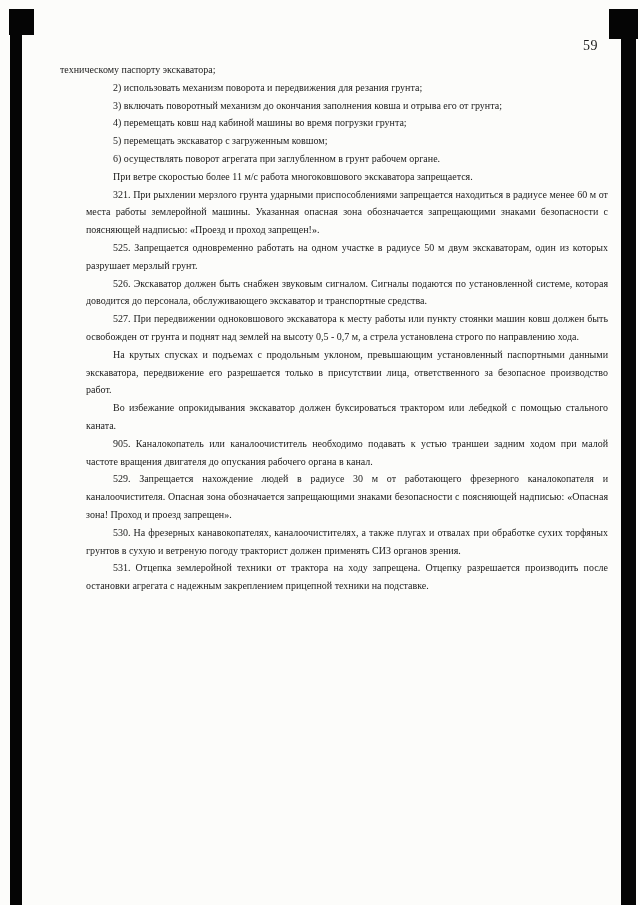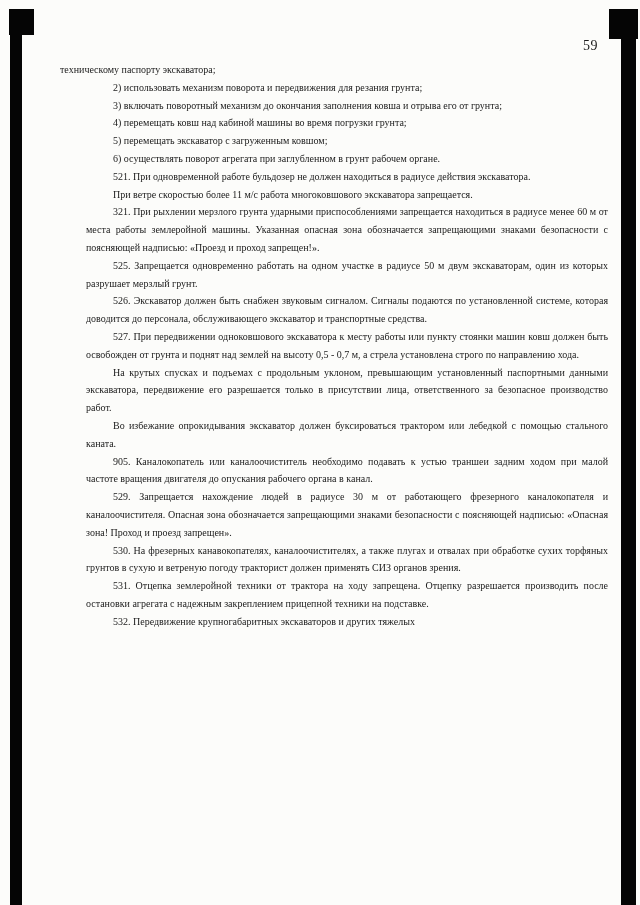--- a/index.html
+++ b/index.html
@@ -67,27 +67,25 @@
 
   <div class="page-number">59</div>
 
   <div class="body-text">
       <p class="para">техническому паспорту экскаватора;</p>
       <p class="para indent">2) использовать механизм поворота и передвижения для резания грунта;</p>
       <p class="para indent">3) включать поворотный механизм до окончания заполнения ковша и отрыва его от грунта;</p>
       <p class="para indent">4) перемещать ковш над кабиной машины во время погрузки грунта;</p>
       <p class="para indent">5) перемещать экскаватор с загруженным ковшом;</p>
       <p class="para indent">6) осуществлять поворот агрегата при заглубленном в грунт рабочем органе.</p>
-      <p class="para indent">521. При одновременной работе бульдозер не должен находиться в радиусе действия экскаватора.</p>
       <p class="para indent">При ветре скоростью более 11 м/с работа многоковшового экскаватора запрещается.</p>
       <p class="para indent">321. При рыхлении мерзлого грунта ударными приспособлениями запрещается находиться в радиусе менее 60 м от места работы землеройной машины. Указанная опасная зона обозначается запрещающими знаками безопасности с поясняющей надписью: «Проезд и проход запрещен!».</p>
       <p class="para indent">525. Запрещается одновременно работать на одном участке в радиусе 50 м двум экскаваторам, один из которых разрушает мерзлый грунт.</p>
       <p class="para indent">526. Экскаватор должен быть снабжен звуковым сигналом. Сигналы подаются по установленной системе, которая доводится до персонала, обслуживающего экскаватор и транспортные средства.</p>
       <p class="para indent">527. При передвижении одноковшового экскаватора к месту работы или пункту стоянки машин ковш должен быть освобожден от грунта и поднят над землей на высоту 0,5 - 0,7 м, а стрела установлена строго по направлению хода.</p>
       <p class="para indent">На крутых спусках и подъемах с продольным уклоном, превышающим установленный паспортными данными экскаватора, передвижение его разрешается только в присутствии лица, ответственного за безопасное производство работ.</p>
       <p class="para indent">Во избежание опрокидывания экскаватор должен буксироваться трактором или лебедкой с помощью стального каната.</p>
       <p class="para indent">905. Каналокопатель или каналоочиститель необходимо подавать к устью траншеи задним ходом при малой частоте вращения двигателя до опускания рабочего органа в канал.</p>
       <p class="para indent">529. Запрещается нахождение людей в радиусе 30 м от работающего фрезерного каналокопателя и каналоочистителя. Опасная зона обозначается запрещающими знаками безопасности с поясняющей надписью: «Опасная зона! Проход и проезд запрещен».</p>
       <p class="para indent">530. На фрезерных канавокопателях, каналоочистителях, а также плугах и отвалах при обработке сухих торфяных грунтов в сухую и ветреную погоду тракторист должен применять СИЗ органов зрения.</p>
       <p class="para indent">531. Отцепка землеройной техники от трактора на ходу запрещена. Отцепку разрешается производить после остановки агрегата с надежным закреплением прицепной техники на подставке.</p>
-      <p class="para indent">532. Передвижение крупногабаритных экскаваторов и других тяжелых</p>
     </div>
 </div>
 
 </body></html>

